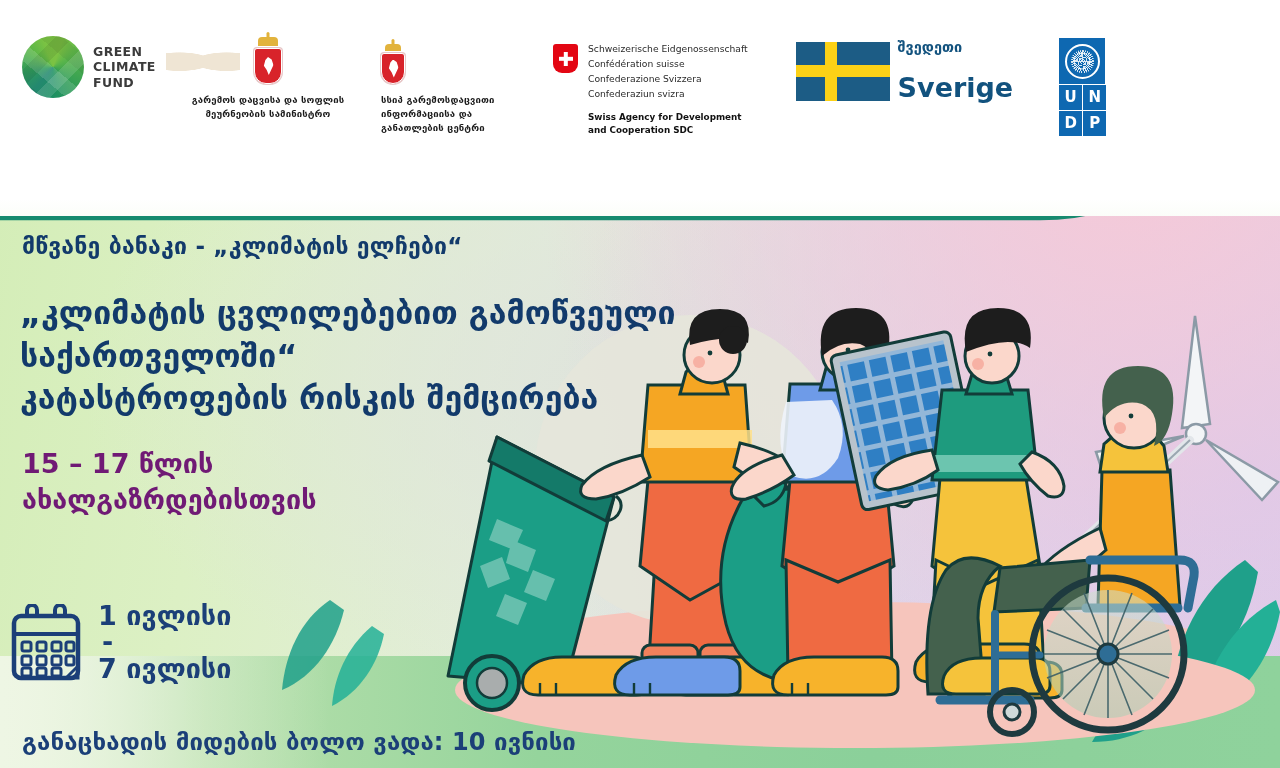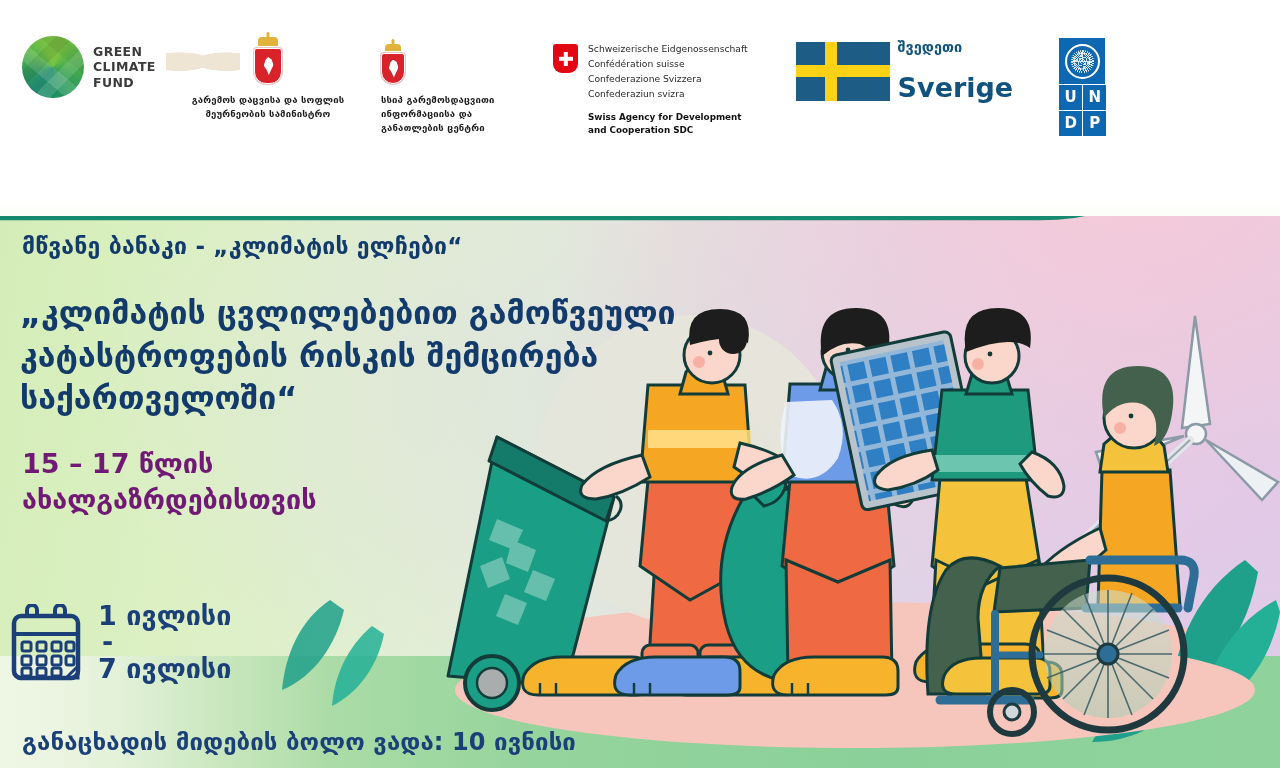--- a/index.html
+++ b/index.html
@@ -461,22 +461,22 @@
       </div>
 
     </div>
   </div>
 
   <div class="content">
     <div class="title">მწვანე ბანაკი - „კლიმატის ელჩები“</div>
 
     <div class="subtitle">
       <div>„კლიმატის ცვლილებებით გამოწვეული</div>
+      <div>საქართველოში“</div>
       <div>კატასტროფების რისკის შემცირება</div>
-      <div>საქართველოში“</div>
     </div>
 
     <div class="agerange">
       <div>15 – 17 წლის</div>
       <div class="l2">ახალგაზრდებისთვის</div>
     </div>
 
     <div class="datebox">
       <svg class="cal-icon" viewBox="0 0 72 78" aria-hidden="true">
         <rect x="4" y="12" width="64" height="62" rx="7" fill="none" stroke="#1b3f78" stroke-width="4.5"></rect>

